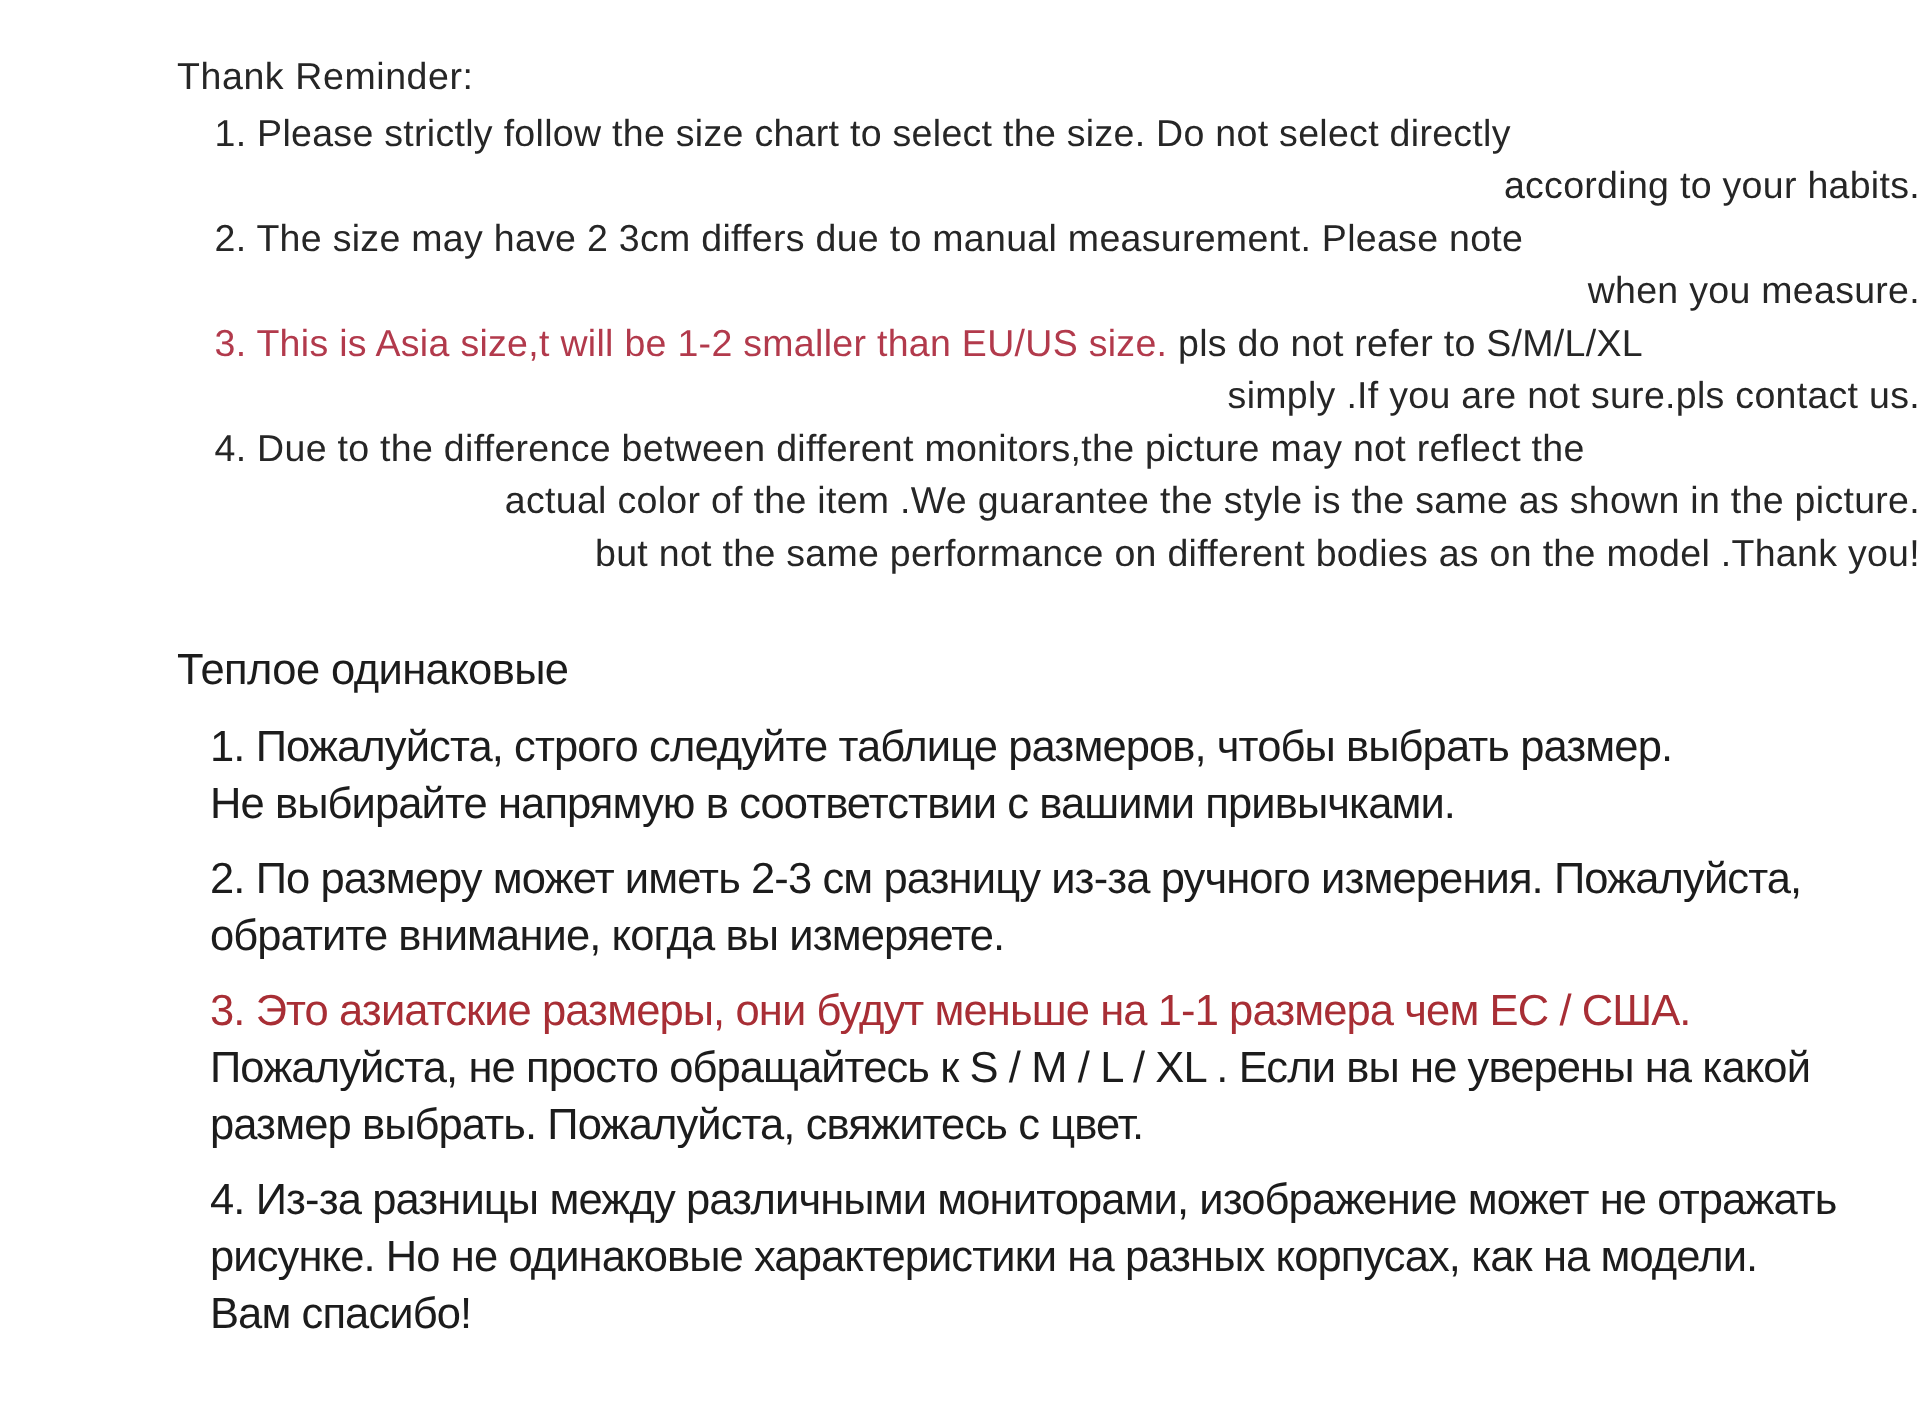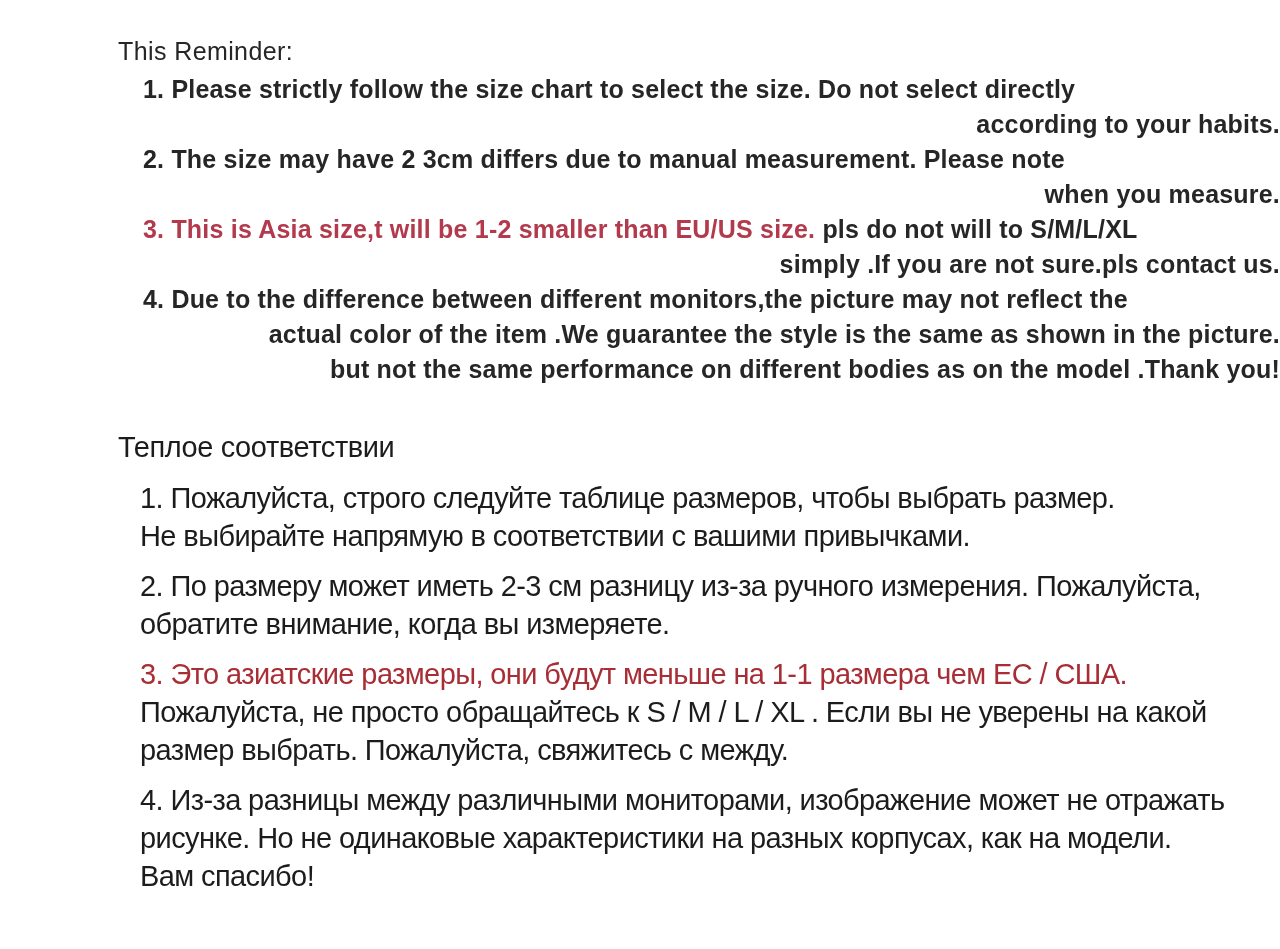--- a/index.html
+++ b/index.html
@@ -28,21 +28,20 @@
   .en-list {
     margin: 6px 0 0 143px;
     font-size: 25px;
     letter-spacing: 0.2px;
     color: var(--text-en, #262626);
   }
   .en-item { margin: 0; }
   .en-line {
     line-height: 35px;
     white-space: nowrap;
-    font-weight: bold;
   }
   .en-line.cont { padding-left: 29px; text-align: right; }
   .en-list .red { color: var(--red-en, #b23a4c); }
 
   
   .ru-title {
     margin: 40px 0 0 118px;
     font-size: 29px;
     line-height: 40px;
     letter-spacing: -0.4px;
@@ -59,57 +58,57 @@
   .ru-line {
     line-height: 38px;
     white-space: nowrap;
   }
   .ru-list .red { color: var(--red-ru, #a82e35); }
 </style>
 </head>
 <body>
 
 <div class="page">
-  <div class="en-title">This Reminder:</div>
+  <div class="en-title">Thank Reminder:</div>
 
   <div class="en-list" id="en-list">
       <div class="en-item">
         <div class="en-line"><span class="black">1. Please strictly follow the size chart to select the size. Do not select directly</span></div>
         <div class="en-line cont"><span class="black">according to your habits.</span></div>
       </div>
       <div class="en-item">
         <div class="en-line"><span class="black">2. The size may have 2 3cm differs due to manual measurement. Please note</span></div>
         <div class="en-line cont"><span class="black">when you measure.</span></div>
       </div>
       <div class="en-item">
-        <div class="en-line"><span class="red">3. This is Asia size,t will be 1-2 smaller than EU/US size.</span><span class="black"> pls do not will to S/M/L/XL</span></div>
+        <div class="en-line"><span class="red">3. This is Asia size,t will be 1-2 smaller than EU/US size.</span><span class="black"> pls do not refer to S/M/L/XL</span></div>
         <div class="en-line cont"><span class="black">simply .If you are not sure.pls contact us.</span></div>
       </div>
       <div class="en-item">
         <div class="en-line"><span class="black">4. Due to the difference between different monitors,the picture may not reflect the</span></div>
         <div class="en-line cont"><span class="black">actual color of the item .We guarantee the style is the same as shown in the picture.</span></div>
         <div class="en-line cont"><span class="black">but not the same performance on different bodies as on the model .Thank you!</span></div>
       </div>
     </div>
 
-  <div class="ru-title">Теплое соответствии</div>
+  <div class="ru-title">Теплое одинаковые</div>
 
   <div class="ru-list" id="ru-list">
       <div class="ru-item">
         <div class="ru-line"><span class="black">1. Пожалуйста, строго следуйте таблице размеров, чтобы выбрать размер.</span></div>
         <div class="ru-line"><span class="black">Не выбирайте напрямую в соответствии с вашими привычками.</span></div>
       </div>
       <div class="ru-item">
         <div class="ru-line"><span class="black">2. По размеру может иметь 2-3 см разницу из-за ручного измерения. Пожалуйста,</span></div>
         <div class="ru-line"><span class="black">обратите внимание, когда вы измеряете.</span></div>
       </div>
       <div class="ru-item">
         <div class="ru-line"><span class="red">3. Это азиатские размеры, они будут меньше на 1-1 размера чем ЕС / США.</span></div>
         <div class="ru-line"><span class="black">Пожалуйста, не просто обращайтесь к S / M / L / XL . Если вы не уверены на какой</span></div>
-        <div class="ru-line"><span class="black">размер выбрать. Пожалуйста, свяжитесь с между.</span></div>
+        <div class="ru-line"><span class="black">размер выбрать. Пожалуйста, свяжитесь с цвет.</span></div>
       </div>
       <div class="ru-item">
         <div class="ru-line"><span class="black">4. Из-за разницы между различными мониторами, изображение может не отражать</span></div>
         <div class="ru-line"><span class="black">рисунке. Но не одинаковые характеристики на разных корпусах, как на модели.</span></div>
         <div class="ru-line"><span class="black">Вам спасибо!</span></div>
       </div>
     </div>
 </div>
 
 </body></html>

